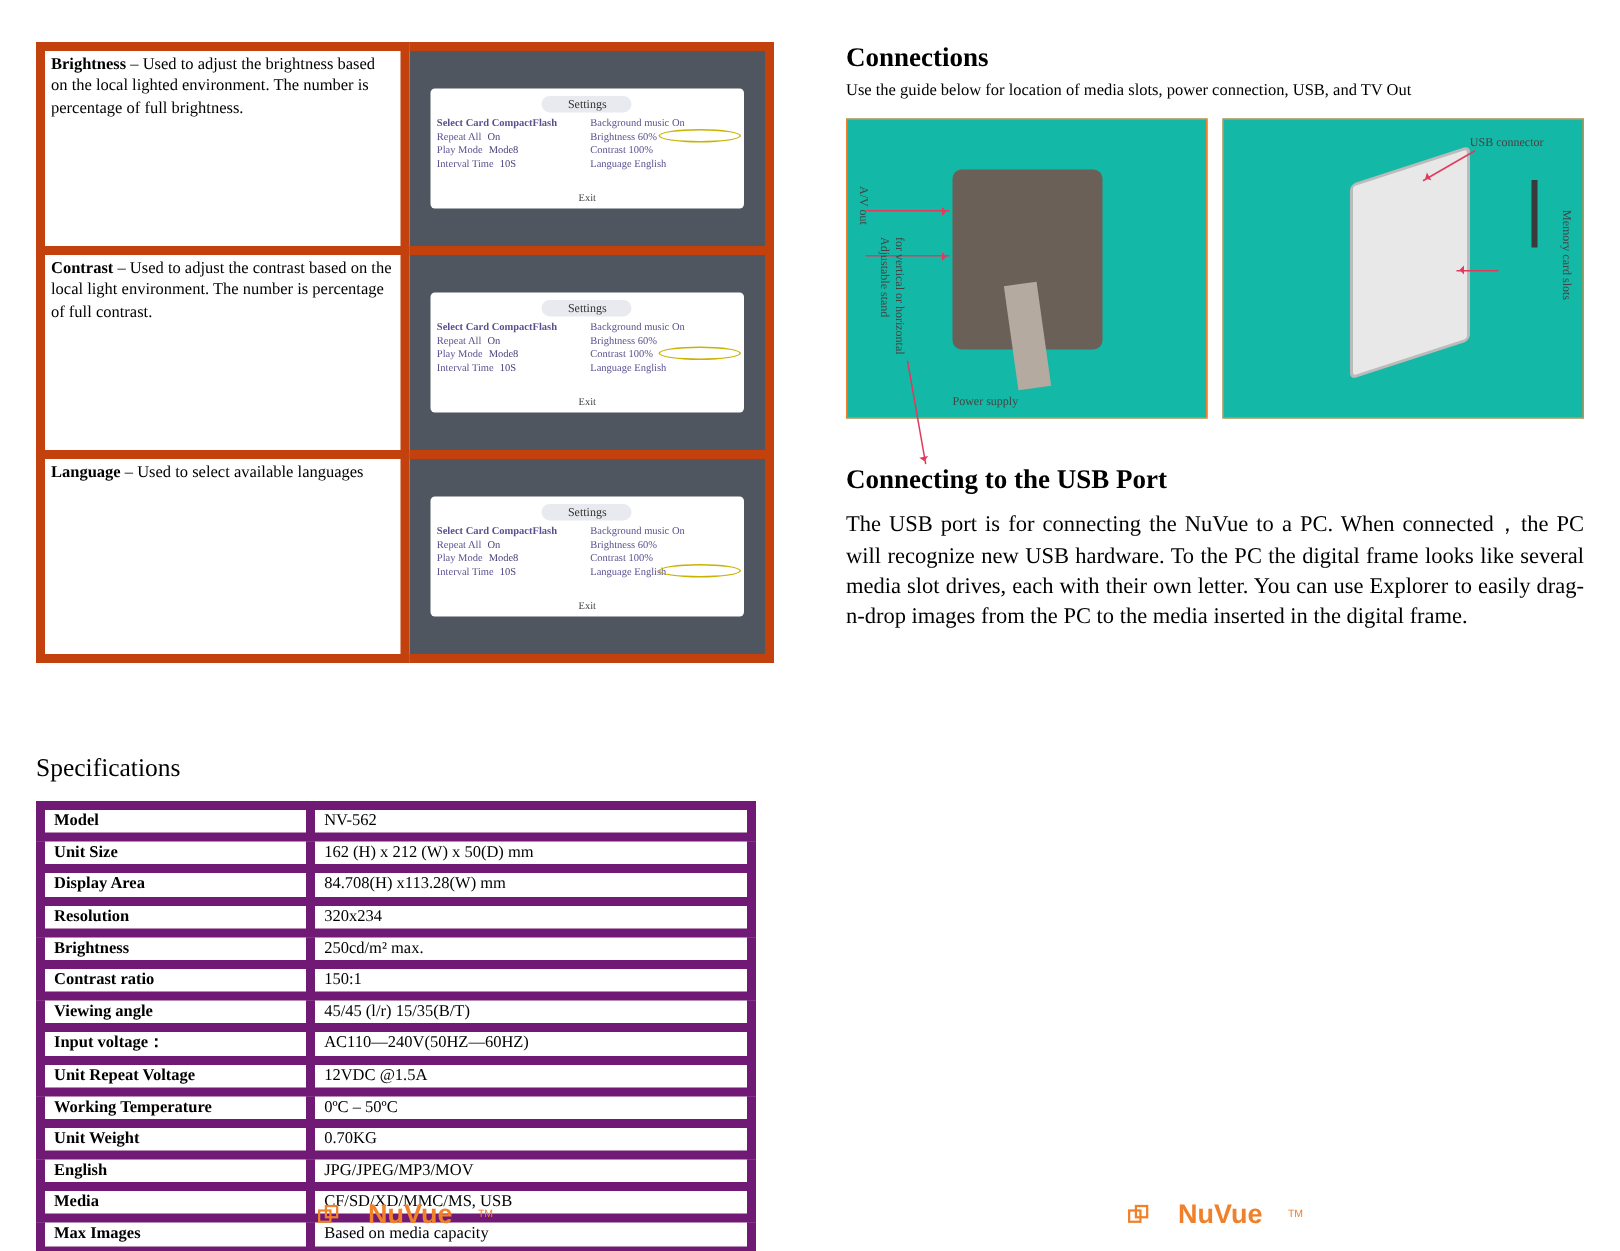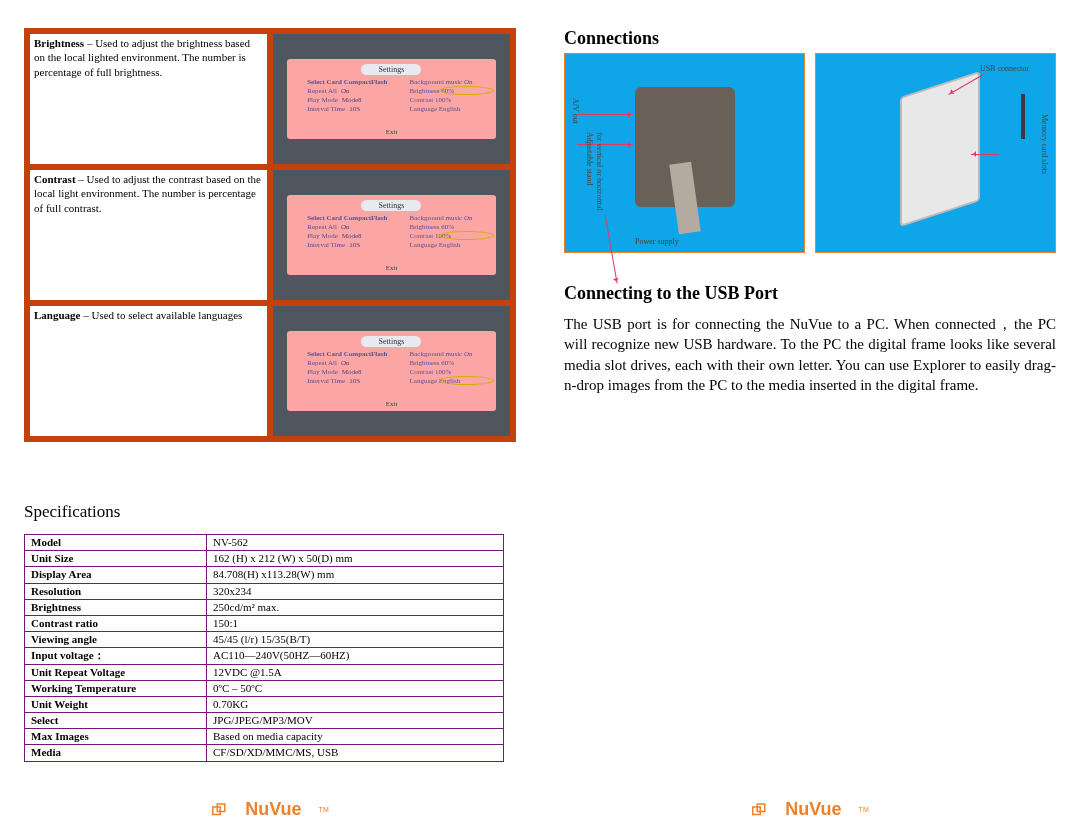--- a/index.html
+++ b/index.html
@@ -43,21 +43,21 @@
   .device-screen {
     width: 100%;
     height: 130px;
     background: #4f5660;
     display: flex;
     align-items: center;
     justify-content: center;
   }
   .device-inner {
     width: 88%;
-    background: #fca5a5;
+    background: #ffffff;
     border-radius: 3px;
     padding: 3px 4px;
     display: flex;
     flex-direction: column;
     gap: 1px;
   }
   .settings-title {
     text-align: center;
     font-size: 8px;
     color: #333;
@@ -68,48 +68,48 @@
     width: 60px;
   }
   .option-row {
     display: flex;
     font-size: 7px;
     color: #4a3f78;
     gap: 4px;
   }
   .opt-l { flex: 1; display: flex; gap: 4px; }
   .opt-r { flex: 1; display: flex; gap: 4px; position: relative; }
-  .opt-l span:first-child, .opt-r span:first-child { color: #5a5090; margin-left: 16px; }
+  .opt-l span:first-child, .opt-r span:first-child { color: #5a5090; }
   .pill { border: 1px solid #c8b400; border-radius: 50%; position: absolute; width: 55px; height: 9px; top: -1px; right: -2px; }
   .blue { color: #1a4fd6; font-weight: bold; }
   .exit { text-align: center; font-size: 7px; color: #444; margin-top: 14px; }
   .spec-heading {
     font-size: 17px;
     margin: 60px 0 12px 0;
     font-weight: normal;
   }
   .spec-table {
     border-collapse: collapse;
     width: 100%;
     max-width: 480px;
   }
   .spec-table td {
-    border: 1px solid #701a75;
+    border: 6px solid #701a75;
     padding: 1px 6px;
     font-size: 11px;
     line-height: 1.2;
   }
   .spec-table td:first-child { font-weight: bold; width: 38%; }
   .right-heading { font-size: 18px; font-weight: bold; margin-bottom: 4px; }
   .right-sub { font-size: 11px; line-height: 1.3; margin-bottom: 12px; }
   .diagram-row { display: flex; gap: 10px; margin: 4px 0 20px 0; }
   .diagram {
     flex: 1;
     height: 200px;
-    background: #0ea5e9;
+    background: #14b8a6;
     border: 1px solid #f0802a;
     position: relative;
   }
   .frame-back {
     position: absolute;
     left: 50%; top: 50%;
     transform: translate(-50%, -55%);
     width: 100px; height: 120px;
     background: #6b6058;
     border-radius: 6px;
@@ -366,50 +366,51 @@
           </tr>
           <tr>
             <td>Working Temperature</td>
             <td>0ºC – 50ºC</td>
           </tr>
           <tr>
             <td>Unit Weight</td>
             <td>0.70KG</td>
           </tr>
           <tr>
-            <td>Select</td>
+            <td>English</td>
             <td> JPG/JPEG/MP3/MOV</td>
+          </tr>
+          <tr>
+            <td>Media</td>
+            <td>CF/SD/XD/MMC/MS, USB</td>
           </tr>
           <tr>
             <td>Max Images</td>
             <td>Based on media capacity</td>
-          </tr>
-          <tr>
-            <td>Media</td>
-            <td>CF/SD/XD/MMC/MS, USB</td>
           </tr>
         </tbody>
     </table>
 
     <div class="logo">
       <span class="logo-icon">
         <svg viewBox="0 0 24 24">
             <g fill="none" stroke="#f0802a" stroke-width="2">
               <rect x="2" y="8" width="10" height="10"></rect>
               <rect x="8" y="4" width="10" height="10"></rect>
             </g>
           </svg>
       </span>
       <span>NuVue</span>
         <span class="tm">TM</span>
     </div>
   </div>
 
   <div class="col">
     <div class="right-heading">Connections</div>
+    <div class="right-sub">Use the guide below for location of media slots, power connection, USB, and TV Out</div>
 
     <div class="diagram-row">
       <div class="diagram">
         <div class="frame-back"></div>
         <div class="frame-stand"></div>
         <span class="dia-arrow" style="left:12px; top:60px; width:56px;"></span>
         <span class="dia-arrow" style="left:12px; top:90px; width:56px;"></span>
         <span class="dia-arrow" style="left:40px; top:160px; width:70px; transform:rotate(80deg); transform-origin:left;"></span>
         <span class="dia-label vertical" style="left:6px; top:44px;">A/V out</span>
         <span class="dia-label vertical" style="left:20px; top:78px;">Adjustable stand</span>

